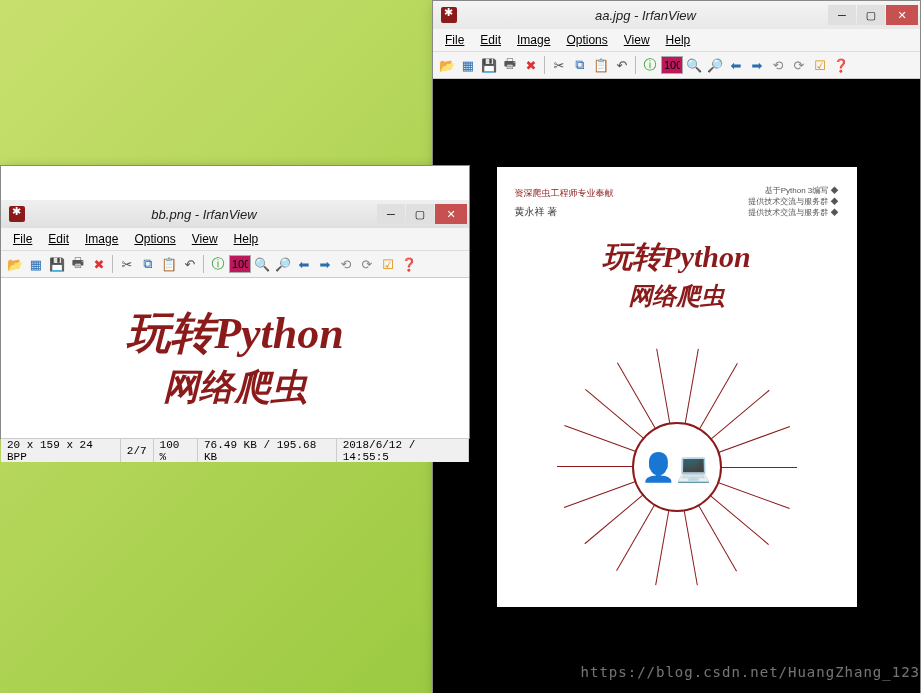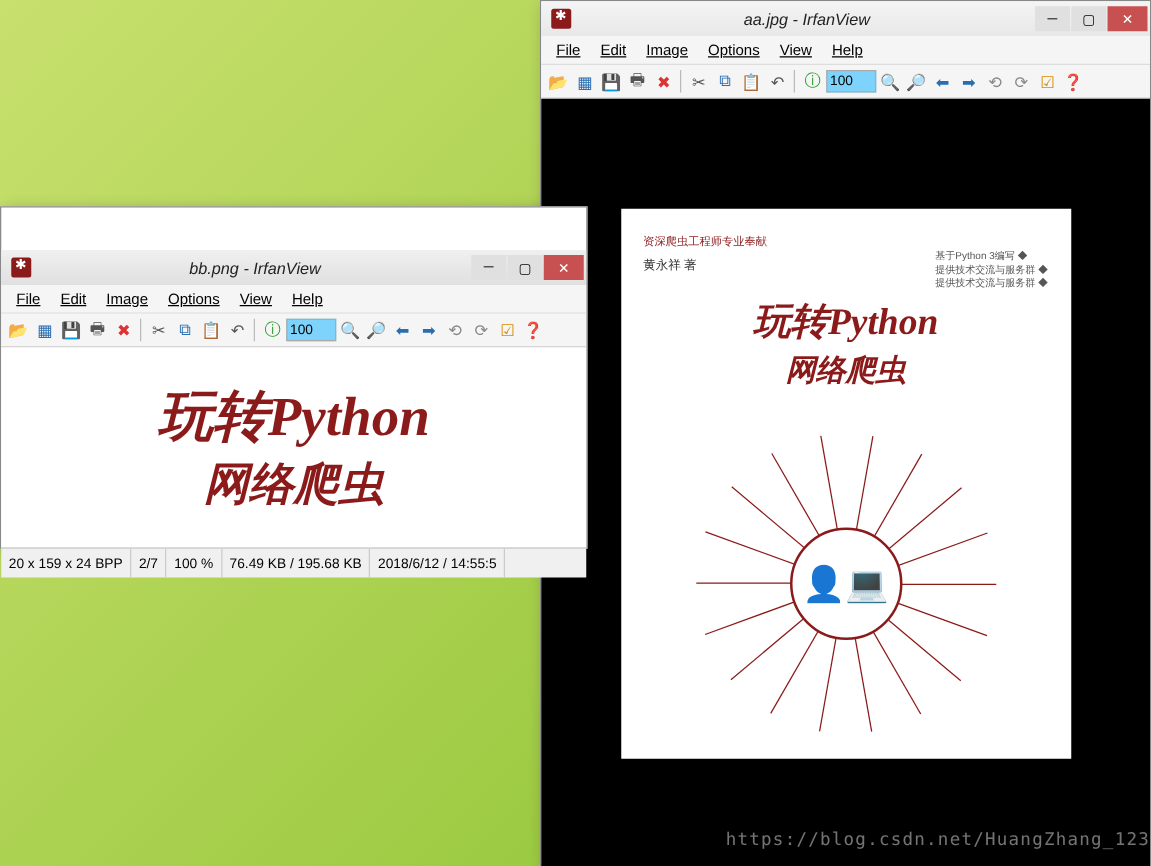--- a/index.html
+++ b/index.html
@@ -17,40 +17,40 @@
   .win-btn.min { background: #e0e0e0; }
   .win-btn.max { background: #e0e0e0; margin-left: 1px; }
   .win-btn.close { background: #c75050; color: #fff; margin-left: 1px; width: 32px; }
   
   .menubar { display: flex; padding: 2px 4px; background: #f5f5f5; border-bottom: 1px solid #ddd; font-size: 12px; }
   .menu-item { padding: 2px 8px; cursor: pointer; text-decoration: underline; }
   
   .toolbar { display: flex; align-items: center; padding: 3px 4px; background: #f5f5f5; border-bottom: 1px solid #ccc; gap: 1px; }
   .tb-btn { width: 20px; height: 20px; display: flex; align-items: center; justify-content: center; cursor: pointer; font-size: 13px; border-radius: 2px; }
   .tb-sep { width: 2px; height: 18px; border-left: 1px solid #bbb; margin: 0 2px; }
-  .zoom-box { width: 40px; height: 18px; font-size: 11px; border: 1px solid #aaa; padding: 0 2px; background: #7dd3fc; }
+  .zoom-box { width: 22px; height: 18px; font-size: 11px; border: 1px solid #aaa; padding: 0 2px; background: #be185d; }
   
   .viewport { background: #000; overflow: hidden; display: flex; align-items: center; justify-content: center; }
   .viewport-white { background: #fff; }
   
   .statusbar { display: flex; height: 24px; background: #f0f0f0; border-top: 1px solid #ccc; font-size: 11px; align-items: center; }
-  .status-cell { padding: 0 6px; border-right: 1px solid #ccc; height: 100%; display: flex; align-items: center; }
+  .status-cell { padding: 0 6px; border-right: 1px solid #ccc; height: 100%; display: flex; align-items: center; font-family: Liberation Mono, monospace; }
   
   
   #win-aa { left: 432px; top: 0; width: 489px; height: 693px; }
   #win-bb { left: 0; top: 165px; width: 470px; height: 274px; }
   
   #win-aa .viewport { height: 616px; }
   #win-bb .viewport { height: 160px; }
   
   
   .book-cover { background: #fff; width: 360px; height: 440px; position: relative; padding: 20px; }
   .book-top-left { position: absolute; top: 20px; left: 18px; font-size: 9px; color: #8B1A1A; }
   .book-author { position: absolute; top: 38px; left: 18px; font-size: 10px; color: #333; }
-  .book-top-right { position: absolute; top: 32px; right: 18px; font-size: 8px; color: #555; text-align: left; line-height: 1.4; }
+  .book-top-right { position: absolute; top: 18px; right: 18px; font-size: 8px; color: #555; text-align: right; line-height: 1.4; }
   .book-title { position: absolute; top: 70px; left: 0; right: 0; text-align: center; }
   .book-title-1 { font-size: 30px; font-weight: bold; color: #8B1A1A; font-style: italic; }
   .book-title-1 .py { font-family: serif; }
   .book-title-2 { font-size: 24px; font-weight: bold; color: #8B1A1A; margin-top: 2px; font-style: italic; }
   .book-illus { position: absolute; top: 200px; left: 50%; transform: translateX(-50%); width: 260px; height: 200px; }
   .burst { position: absolute; inset: 0; }
   .burst-line { position: absolute; left: 50%; top: 50%; width: 120px; height: 1px; background: #8B1A1A; transform-origin: 0 0; }
   .center-circ { position: absolute; left: 50%; top: 50%; width: 90px; height: 90px; border: 2px solid #8B1A1A; border-radius: 50%; transform: translate(-50%, -50%); background: #fff; display:flex; align-items:center; justify-content:center; }
   .person { font-size: 28px; color: #8B1A1A; }
   

